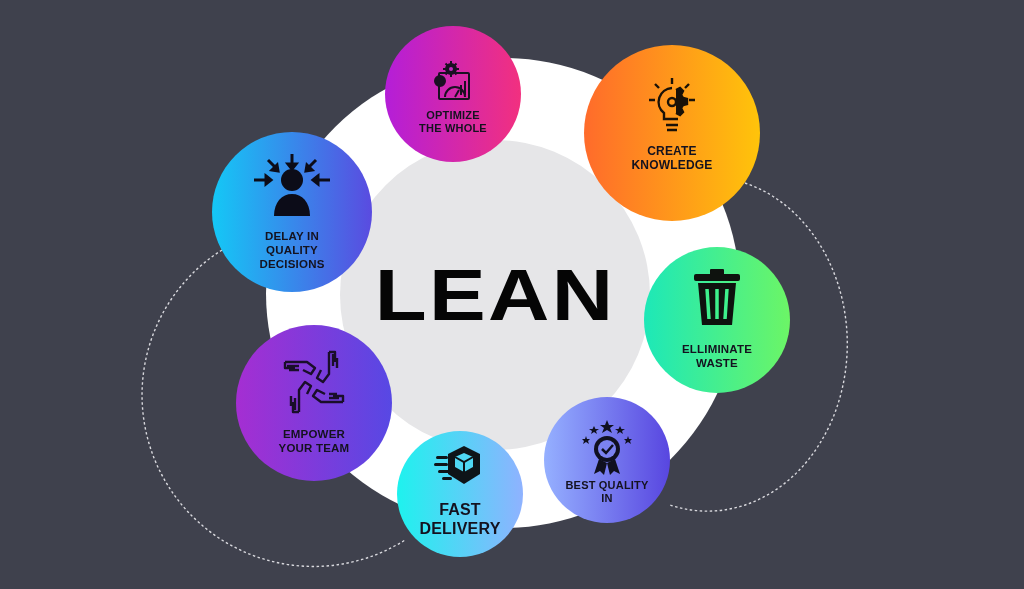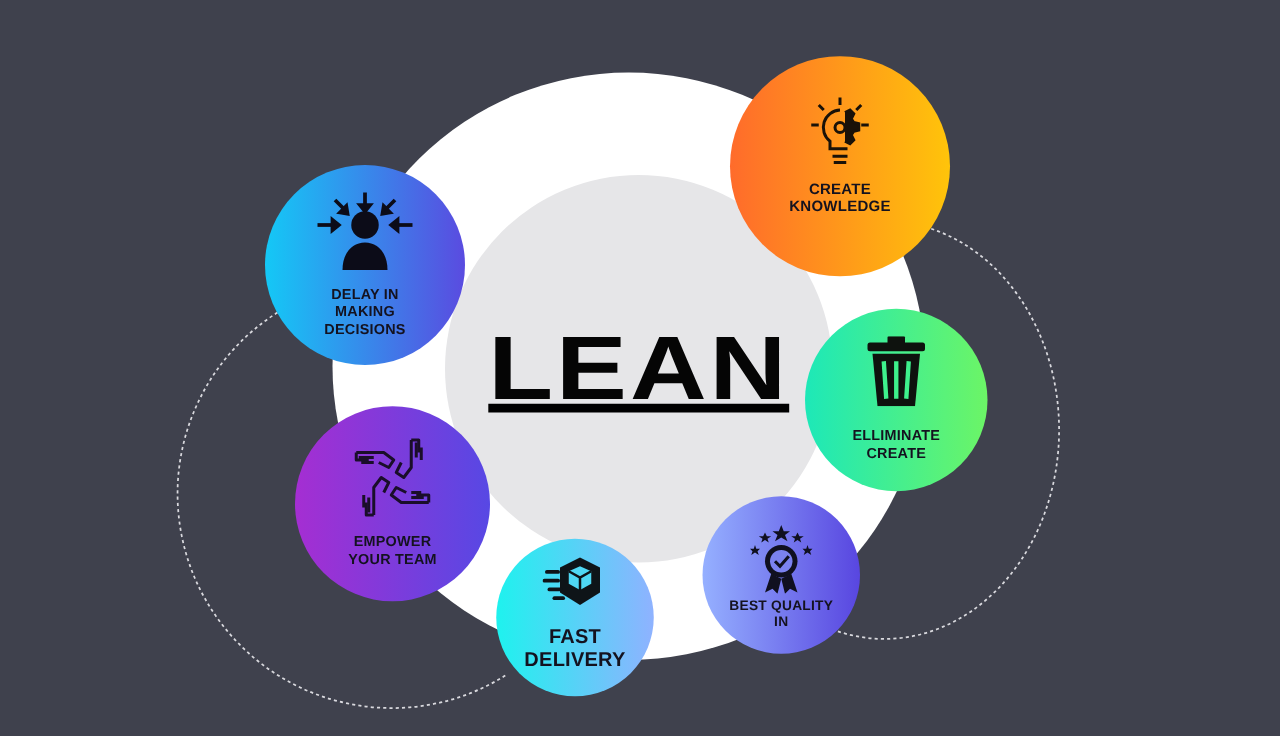--- a/index.html
+++ b/index.html
@@ -18,24 +18,38 @@
 
 <div class="stage">
 
   <svg class="arcs" width="1024" height="589">
     <path d="M 745 183 A 138 165 0 0 1 670 505" fill="none" stroke="#d9d9de" stroke-width="1.4" stroke-dasharray="2.5 2.5"></path>
     <path d="M 222 250 A 150 150 0 0 0 405 540" fill="none" stroke="#d9d9de" stroke-width="1.4" stroke-dasharray="2.5 2.5"></path>
   </svg>
 
   <div class="ring" style="left:266px; top:58px; width:474px; height:470px;"></div>
 
-  <div class="core" style="left:356px; top:140px; width:310px; height:310px;text-decoration:underline;">
+  <div class="core" style="left:340px; top:140px; width:310px; height:310px;">
     <span class="core-title">LEAN</span>
   </div>
 
+  <div class="node" style="left:385px; top:26px; width:136px; height:136px; background:linear-gradient(90deg,#b41ed8,#f2307f); padding-top:6px;">
+    <svg width="44" height="44" viewBox="0 0 44 44" fill="none" stroke="#1a1022" stroke-width="2">
+      <circle cx="20" cy="10" r="5" fill="#1a1022"></circle>
+      <circle cx="20" cy="10" r="2" fill="#c02bc0" stroke="none"></circle>
+      <path d="M20 2v3M20 15v3M12 10h3M25 10h3M14.5 4.5l2 2M23.5 13.5l2 2M14.5 15.5l2-2M23.5 6.5l2-2"></path>
+      <rect x="8" y="14" width="30" height="26" rx="1"></rect>
+      <circle cx="9" cy="22" r="5" fill="#1a1022"></circle>
+      <path d="M14 38a10 10 0 0 1 20 0"></path>
+      <path d="M24 38l4-7"></path>
+      <path d="M34 22v14M30 26v10"></path>
+    </svg>
+    <div class="node-label" style="font-size:11px; margin-top:6px;">OPTIMIZE
+THE WHOLE</div>
+  </div>
 
   <div class="node" style="left:584px; top:45px; width:176px; height:176px; background:linear-gradient(90deg,#ff6b2b,#ffc40a); padding-bottom:18px;">
     <svg width="54" height="64" viewBox="0 0 54 64" fill="none" stroke="#1a1208" stroke-width="2.4">
       <path d="M27 2v6M10 8l4 4M44 8l-4 4M4 24h6M44 24h6"></path>
       <path d="M27 12a14 14 0 0 0-8 25v6h14"></path>
       <path d="M21 49h12M22 54h10"></path>
       <circle cx="27" cy="26" r="4"></circle>
       <path d="M31 14l4-2 3 3-2 4 2 3 4 1v5l-4 1-2 3 2 4-3 3-4-2" fill="#1a1208"></path>
     </svg>
     <div class="node-label" style="font-size:12px; margin-top:4px;">CREATE
@@ -51,36 +65,36 @@
       <path d="M64 8l-8 8" fill="none"></path>
         <path d="M60 18l-6 1 1-6z"></path>
       <path d="M2 28h14" fill="none"></path>
         <path d="M14 24l5 4-5 4z"></path>
       <path d="M78 28h-14" fill="none"></path>
         <path d="M66 24l-5 4 5 4z"></path>
       <circle cx="40" cy="28" r="11" stroke="none"></circle>
       <path d="M22 64c0-14 8-22 18-22s18 8 18 22z" stroke="none"></path>
     </svg>
     <div class="node-label" style="font-size:11.5px; margin-top:10px;">DELAY IN
-MAKING
+QUALITY
 DECISIONS</div>
   </div>
 
   <div class="node" style="left:644px; top:247px; width:146px; height:146px; background:linear-gradient(90deg,#1de8b8,#6cf566);">
     <svg width="50" height="56" viewBox="0 0 50 56" fill="#0e120e">
       <rect x="18" y="0" width="14" height="6" rx="1"></rect>
       <rect x="2" y="5" width="46" height="7" rx="2"></rect>
       <path d="M6 14h38l-4 42H10z"></path>
       <path d="M15 20l2 30M25 20v30M35 20l-2 30" stroke="#3ef08c" stroke-width="3.5"></path>
     </svg>
     <div class="node-label" style="font-size:11.5px; margin-top:18px;">ELLIMINATE
-CREATE</div>
+WASTE</div>
   </div>
 
-  <div class="node" style="left:562px; top:397px; width:126px; height:126px; background:linear-gradient(90deg,#95b0ff,#5846e0); padding-top:4px;">
+  <div class="node" style="left:544px; top:397px; width:126px; height:126px; background:linear-gradient(90deg,#95b0ff,#5846e0); padding-top:4px;">
     <svg width="52" height="56" viewBox="0 0 52 56" fill="#101020">
       <polygon points="26,1 28,6 33,6 29,9 31,14 26,11 21,14 23,9 19,6 24,6"></polygon>
       <polygon points="13,7 14.5,10 18,10 15,12 16,15 13,13 10,15 11,12 8,10 11.5,10"></polygon>
       <polygon points="39,7 40.5,10 44,10 41,12 42,15 39,13 36,15 37,12 34,10 37.5,10"></polygon>
       <polygon points="5,17 6,20 9,20 7,22 8,25 5,23 2,25 3,22 1,20 4,20"></polygon>
       <polygon points="47,17 48,20 51,20 49,22 50,25 47,23 44,25 45,22 43,20 46,20"></polygon>
       <circle cx="26" cy="30" r="13"></circle>
       <circle cx="26" cy="30" r="9" fill="#7b82f0"></circle>
       <path d="M21 30l4 4 7-8" stroke="#101020" stroke-width="2.5" fill="none"></path>
       <path d="M18 40l-5 15 6-3 4 4 3-12z"></path>

